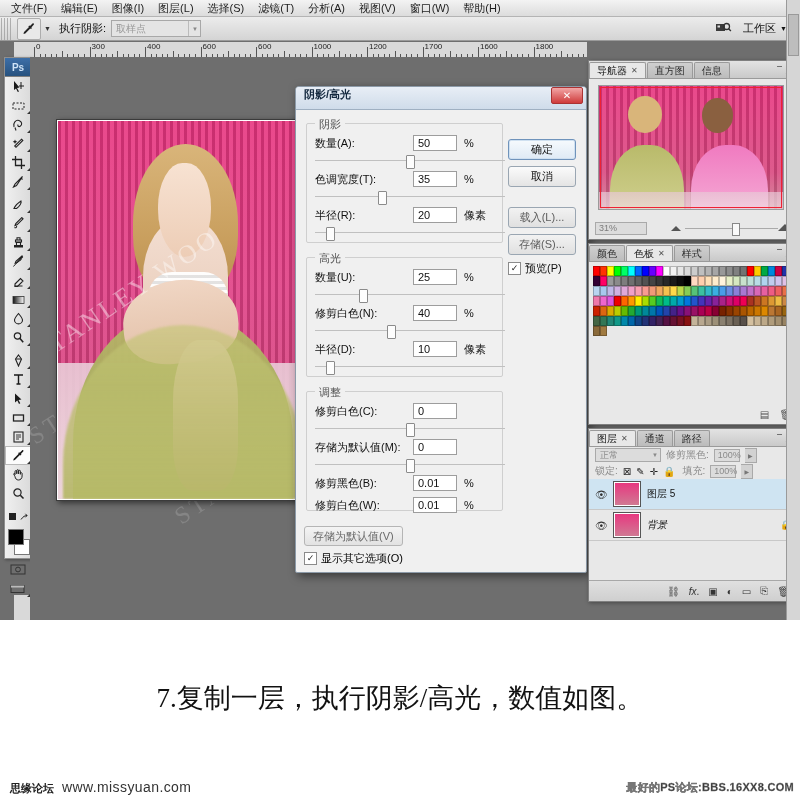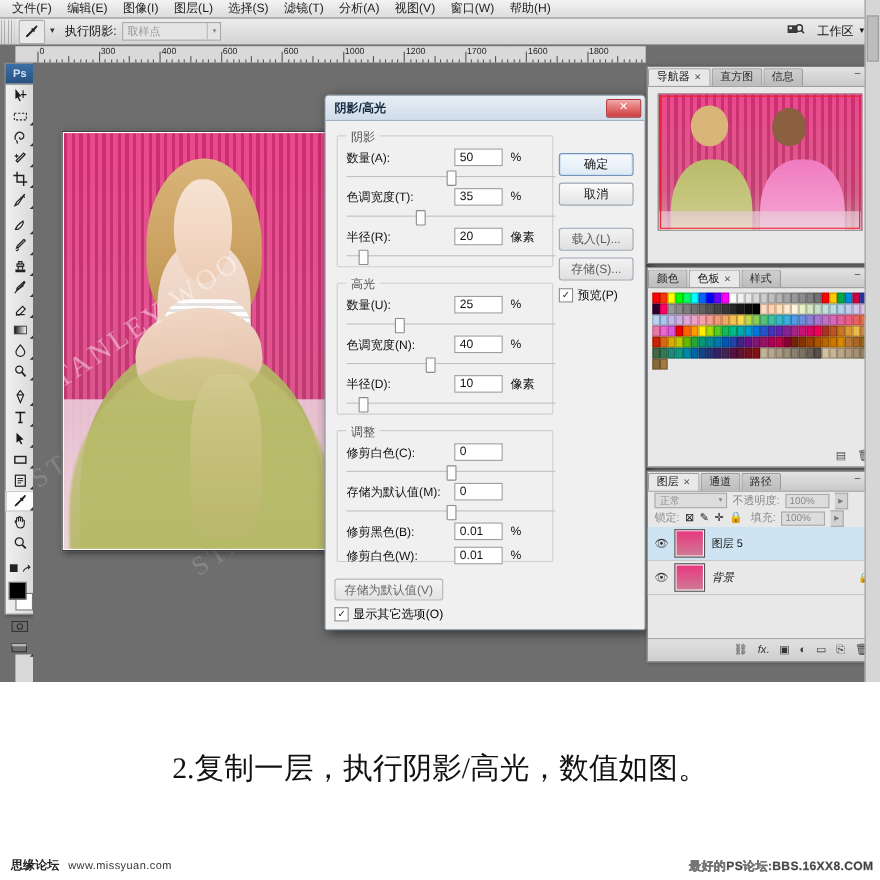--- a/index.html
+++ b/index.html
@@ -100,21 +100,21 @@
 
   
   .pw{position:absolute;color:rgba(255,255,255,.16);font-size:24px;letter-spacing:4px;
     font-family:"Liberation Serif",serif;transform:rotate(-33deg);white-space:nowrap;pointer-events:none;}
 
   
   .dialog{position:absolute;left:295px;top:86px;width:290px;height:485px;
     background:#f0f0f0;border:1px solid #8c9aa8;border-radius:4px 4px 2px 2px;
     box-shadow:3px 3px 10px rgba(0,0,0,.5);overflow:hidden;}
   .dlg-title{height:22px;background:linear-gradient(#e8eef6,#cfdcea);
-    border-bottom:1px solid #9fb0c2;display:flex;align-items:center;padding:0 3px 0 8px;}
+    border-bottom:1px solid #9fb0c2;display:flex;align-items:flex-start;padding:0 3px 0 8px;}
   .dlg-title .t{font-size:11px;font-weight:bold;color:#14293f;}
   .dlg-close{margin-left:auto;width:30px;height:15px;border-radius:2px;
     background:linear-gradient(#f2a6a6,#cf3b3b);border:1px solid #a33;
     color:#fff;font-size:10px;display:flex;align-items:center;justify-content:center;line-height:1;}
   .dlg-body{position:absolute;left:0;top:22px;right:0;bottom:0;padding:8px 10px;box-sizing:border-box;}
 
   .group{position:absolute;border:1px solid #cfcfcf;border-radius:2px;}
   .group > .legend{position:absolute;left:8px;top:-7px;background:#f0f0f0;padding:0 4px;
     font-size:11px;color:#555;}
   .row{display:flex;align-items:center;height:18px;margin:0 0 0 8px;}
@@ -178,21 +178,21 @@
     grid-template-columns:repeat(28,7px);grid-auto-rows:10px;gap:0;}
   .sw-grid div{width:7px;height:10px;border:1px solid rgba(0,0,0,.25);box-sizing:border-box;}
   .panel-foot{position:absolute;right:6px;bottom:4px;display:flex;gap:10px;align-items:center;}
   .pf-ico{font-size:10px;color:#4a4a4a;}
 
   
   #layers-panel{left:588px;top:428px;width:209px;height:172px;}
   .lrow2{height:16px;display:flex;align-items:center;gap:5px;padding:0 6px;font-size:10px;color:#8a8a8a;}
   .mode-sel{width:66px;height:14px;background:#dcdcdc;border:1px solid #a9a9a9;
     display:flex;align-items:center;justify-content:space-between;padding:0 2px 0 4px;box-sizing:border-box;font-size:9px;color:#8a8a8a;}
-  .op-box{width:40px;height:13px;background:#dcdcdc;border:1px solid #a9a9a9;font-size:9px;
+  .op-box{width:26px;height:13px;background:#dcdcdc;border:1px solid #a9a9a9;font-size:9px;
     color:#8a8a8a;display:flex;align-items:center;padding-left:3px;box-sizing:border-box;}
   .op-ar{width:11px;height:13px;background:#d2d2d2;border:1px solid #a9a9a9;border-left:none;
     display:flex;align-items:center;justify-content:center;font-size:6px;color:#777;}
   .layer{height:30px;display:flex;align-items:center;gap:6px;padding:0 6px;
     border-bottom:1px solid #c8c8c8;background:#e8e8e8;}
   .layer.sel{background:#cfe4f2;}
   .eye{width:12px;font-size:10px;color:#333;text-align:center;}
   .lthumb{width:26px;height:24px;border:1px solid #555;overflow:hidden;
     background:linear-gradient(#e8357f,#cf7c94);box-shadow:0 0 0 1px #fff inset;}
   .lname{font-size:10px;color:#111;}
@@ -200,21 +200,21 @@
   .lock{margin-left:auto;font-size:9px;color:#333;}
   .layer-foot{position:absolute;left:0;right:0;bottom:0;height:20px;
     background:linear-gradient(#e0e0e0,#cfcfcf);border-top:1px solid #a8a8a8;
     display:flex;align-items:center;justify-content:flex-end;gap:9px;padding-right:8px;font-size:10px;color:#333;}
 
   
   #caption{position:absolute;left:0;top:680px;width:800px;text-align:center;
     font-family:"Liberation Serif","DejaVu Serif",serif;font-size:27px;color:#111;}
   .footer-l{position:absolute;left:10px;top:779px;display:flex;align-items:baseline;gap:8px;}
   .footer-l .a{font-size:11px;font-weight:bold;color:#222;}
-  .footer-l .b{font-size:10px;color:#333;letter-spacing:.4px;}
+  .footer-l .b{font-size:14px;color:#333;letter-spacing:.4px;}
   .footer-r{position:absolute;right:6px;top:780px;font-size:11px;font-weight:bold;color:#3a3a3a;
     letter-spacing:.3px;-webkit-text-stroke:.3px #777;}
   .scrollbar-v{position:absolute;right:0;top:0;width:13px;bottom:0;background:#d6d6d6;border-left:1px solid #9a9a9a;}
   .sb-thumb{position:absolute;left:1px;top:14px;right:1px;height:40px;background:#bdbdbd;border:1px solid #9a9a9a;}
 </style>
 </head>
 <body>
 
 <div id="ps-app">
 
@@ -624,21 +624,21 @@
           <div class="row">
             <span class="lbl">数量(U):</span>
             <span class="num-field">25</span>
             <span class="unit">%</span>
           </div>
           <div class="slider">
             <div class="track"></div>
               <div class="thumb" style="left:23%"></div>
           </div>
           <div class="row">
-            <span class="lbl">色调宽度(N):</span>
+            <span class="lbl">修剪白色(N):</span>
             <span class="num-field">40</span>
             <span class="unit">%</span>
           </div>
           <div class="slider">
             <div class="track"></div>
               <div class="thumb" style="left:38%"></div>
           </div>
           <div class="row">
             <span class="lbl">半径(D):</span>
             <span class="num-field">10</span>
@@ -725,20 +725,29 @@
       <div style="position:absolute;inset:0;
         background:
           repeating-linear-gradient(to right, rgba(0,0,0,.12) 0 3px, rgba(255,255,255,.10) 3px 7px),
           linear-gradient(to bottom,#e8357f,#d9487f 70%,#d07c93);"></div>
       <div style="position:absolute;left:6%;bottom:0;width:40%;height:52%;border-radius:45% 45% 0 0/70% 70% 0 0;background:linear-gradient(#b9ba6a,#cfcf8d);"></div>
       <div style="position:absolute;left:50%;bottom:0;width:42%;height:52%;border-radius:45% 45% 0 0/70% 70% 0 0;background:linear-gradient(#f07ac0,#f5a8d4);"></div>
       <div style="position:absolute;left:16%;top:8%;width:18%;height:30%;border-radius:50%;background:#d9b57a;"></div>
       <div style="position:absolute;left:56%;top:10%;width:17%;height:28%;border-radius:50%;background:#8a6040;"></div>
       <div style="position:absolute;left:0;bottom:0;width:100%;height:14%;background:linear-gradient(#e8c8d6,#f0dde2);opacity:.7;"></div>
       <div class="nav-redbox"></div>
+    </div>
+    <div class="nav-foot">
+      <div class="nav-pct">31%</div>
+      <div class="nav-slider">
+        <div class="tr"></div>
+          <div class="th"></div>
+        <div class="tri-sm" style="position:absolute;left:0;top:4px;"></div>
+        <div class="tri-lg" style="position:absolute;right:0;top:2px;"></div>
+      </div>
     </div>
   </div>
 
   <div class="panel" id="color-panel">
     <div class="panel-head">
       <div class="ptab">
         <span>颜色</span>
       </div>
       <div class="ptab active">
         <span>色板</span>
@@ -970,21 +979,21 @@
       <span class="pmin">–</span>
       <span class="pclose">✕</span>
       <span class="pmenu">▾☰</span>
     </div>
 
     <div class="lrow2">
       <div class="mode-sel">
         <span>正常</span>
         <span style="font-size:6px;">▼</span>
       </div>
-      <span>不透明度:</span>
+      <span>修剪黑色:</span>
       <span class="op-box">100%</span>
       <span class="op-ar">▶</span>
     </div>
 
     <div class="lrow2">
       <span>锁定:</span>
       <span style="color:#222;font-size:10px;">⊠</span>
       <span style="color:#222;font-size:10px;">✎</span>
       <span style="color:#222;font-size:10px;">✛</span>
       <span style="color:#222;font-size:10px;">🔒</span>
@@ -1014,19 +1023,19 @@
       <span>⎘</span>
       <span>🗑</span>
     </div>
   </div>
 
   <div class="scrollbar-v">
     <div class="sb-thumb"></div>
   </div>
 </div>
 
-<div id="caption">2.复制一层，执行阴影/高光，数值如图。</div>
+<div id="caption">7.复制一层，执行阴影/高光，数值如图。</div>
 
 <div class="footer-l">
   <span class="a">思缘论坛</span>
   <span class="b">www.missyuan.com</span>
 </div>
 <div class="footer-r">最好的PS论坛:BBS.16XX8.COM</div>
 
 </body></html>

